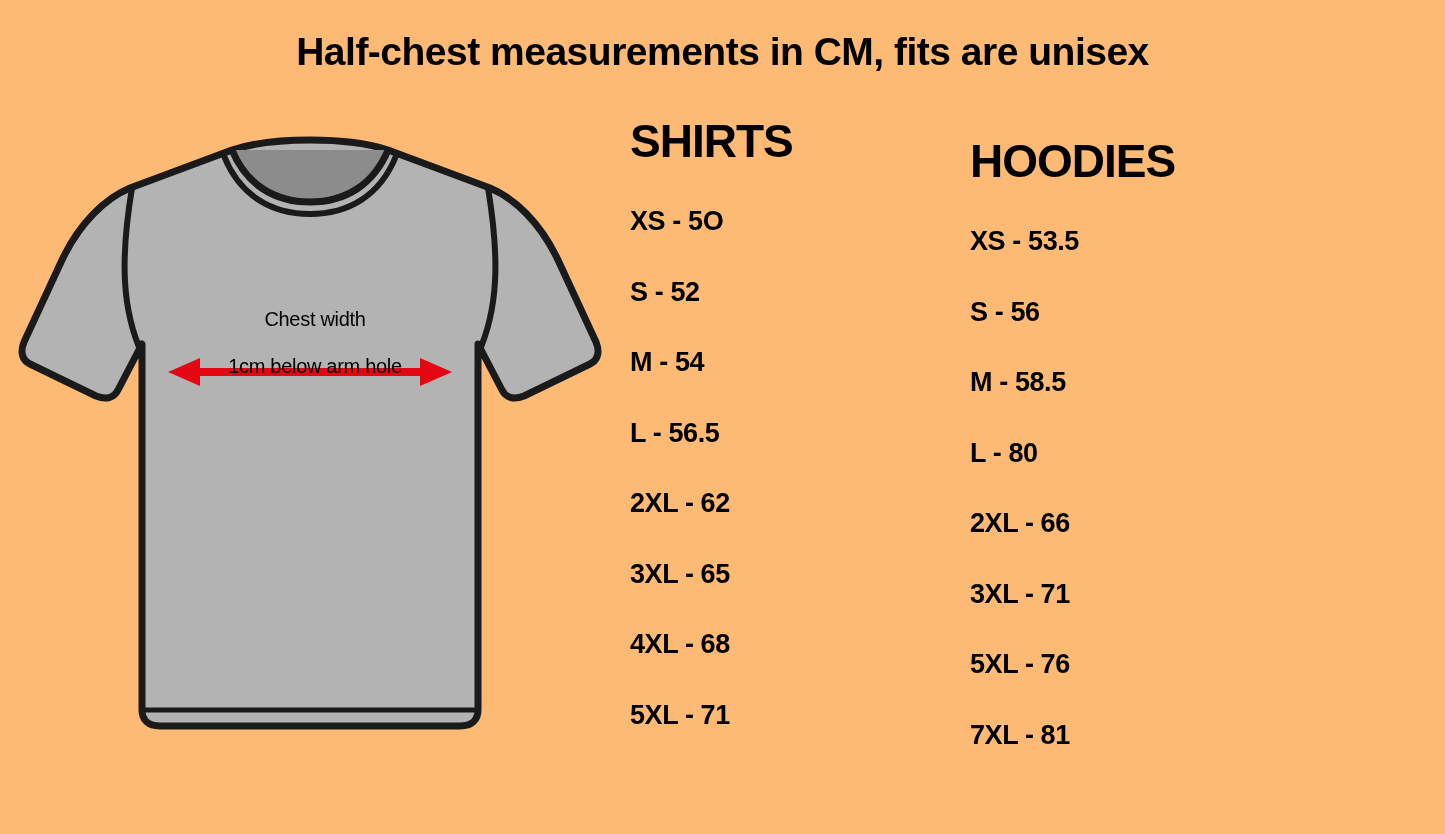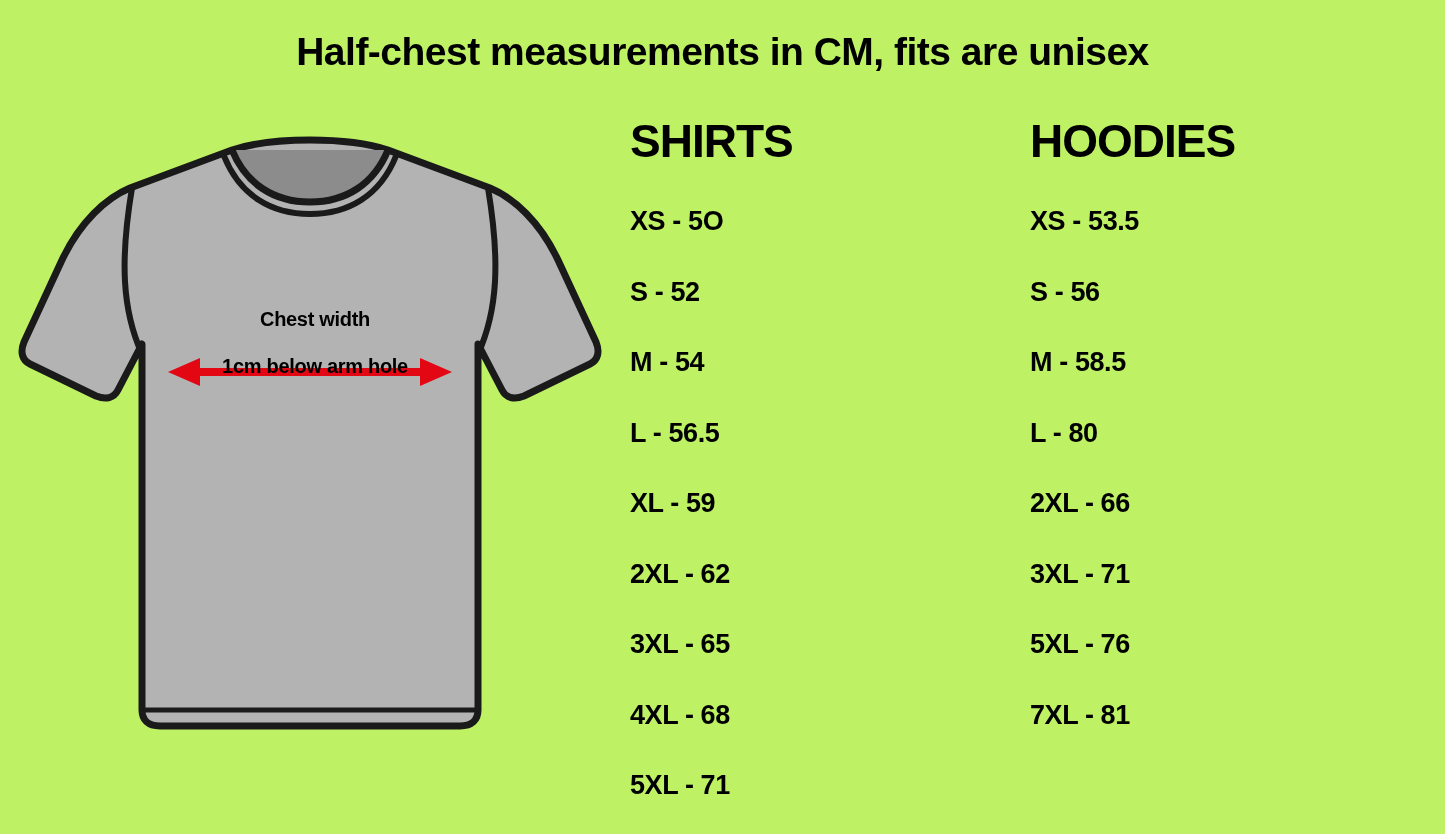--- a/index.html
+++ b/index.html
@@ -8,21 +8,21 @@
     background: #ffffff;
   }
   body {
     font-family: "Liberation Sans", sans-serif;
     color: #000000;
   }
   #page {
     position: relative;
     width: 1445px;
     height: 834px;
-    background: #bef264;
+    background: #fdba74;
     overflow: hidden;
   }
   #title {
     position: absolute;
     top: 30px;
     left: 0;
     width: 1445px;
     text-align: center;
     font-size: 39px;
     font-weight: bold;
@@ -40,21 +40,21 @@
   }
   #shirt-svg {
     position: absolute;
     left: 0;
     top: 0;
   }
   .shirt-label {
     position: absolute;
     width: 420px;
     text-align: center;
-    font-weight: bold;
+    font-weight: normal;
     color: #000000;
   }
   #label-chest-width {
     left: 95px;
     top: 198px;
     font-size: 20px;
     letter-spacing: -0.3px;
   }
   #label-below-arm {
     left: 95px;
@@ -68,21 +68,21 @@
     font-size: 26px;
     letter-spacing: -0.3px;
   }
 
   
   .column {
     position: absolute;
     top: 118px;
   }
   #col-shirts { left: 630px; }
-  #col-hoodies { left: 1030px; }
+  #col-hoodies { left: 970px; margin-top: 20px; }
 
   .col-heading {
     font-size: 46px;
     font-weight: bold;
     letter-spacing: -1px;
     margin: 0 0 22px 0;
     line-height: 1;
   }
   .size-row {
     font-size: 27px;
@@ -148,21 +148,20 @@
     <div class="shirt-label" id="label-chest-width">Chest width</div>
     <div class="shirt-label" id="label-below-arm">1cm below arm hole</div>
   </div>
 
   <div class="column" id="col-shirts">
     <div class="col-heading">SHIRTS</div>
     <div class="size-row">XS - 5O</div>
     <div class="size-row">S - 52</div>
     <div class="size-row">M - 54</div>
     <div class="size-row">L - 56.5</div>
-    <div class="size-row">XL - 59</div>
     <div class="size-row">2XL - 62</div>
     <div class="size-row">3XL - 65</div>
     <div class="size-row">4XL - 68</div>
     <div class="size-row">5XL - 71</div>
   </div>
 
   <div class="column" id="col-hoodies">
     <div class="col-heading">HOODIES</div>
     <div class="size-row">XS - 53.5</div>
     <div class="size-row">S - 56</div>

